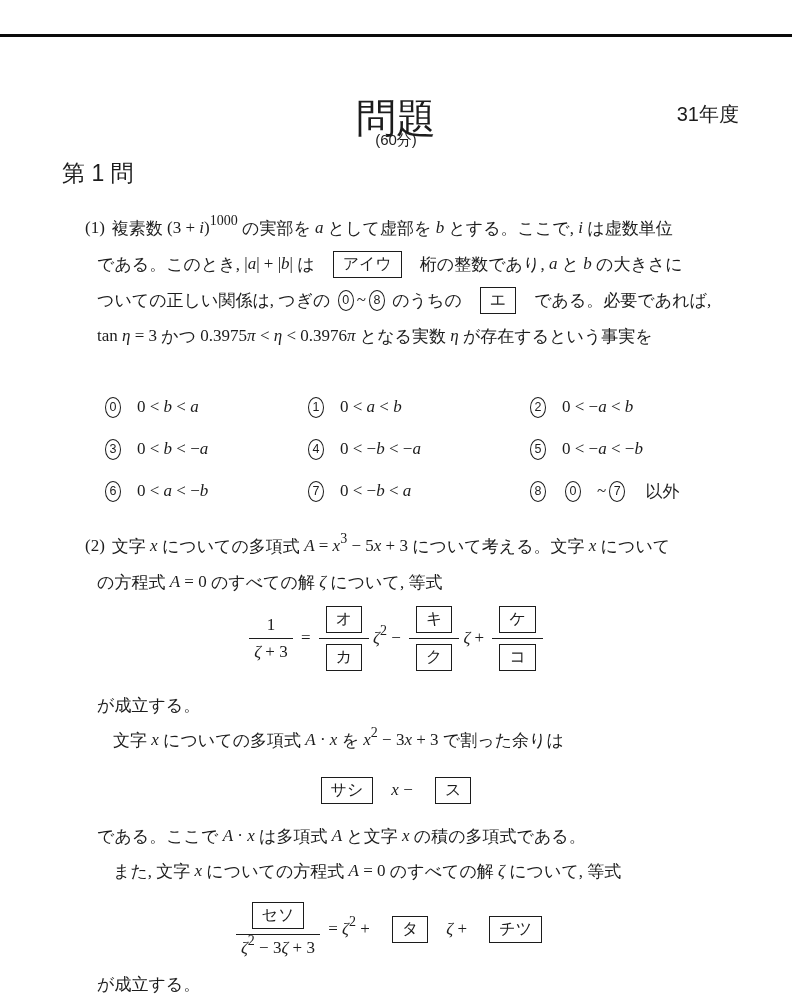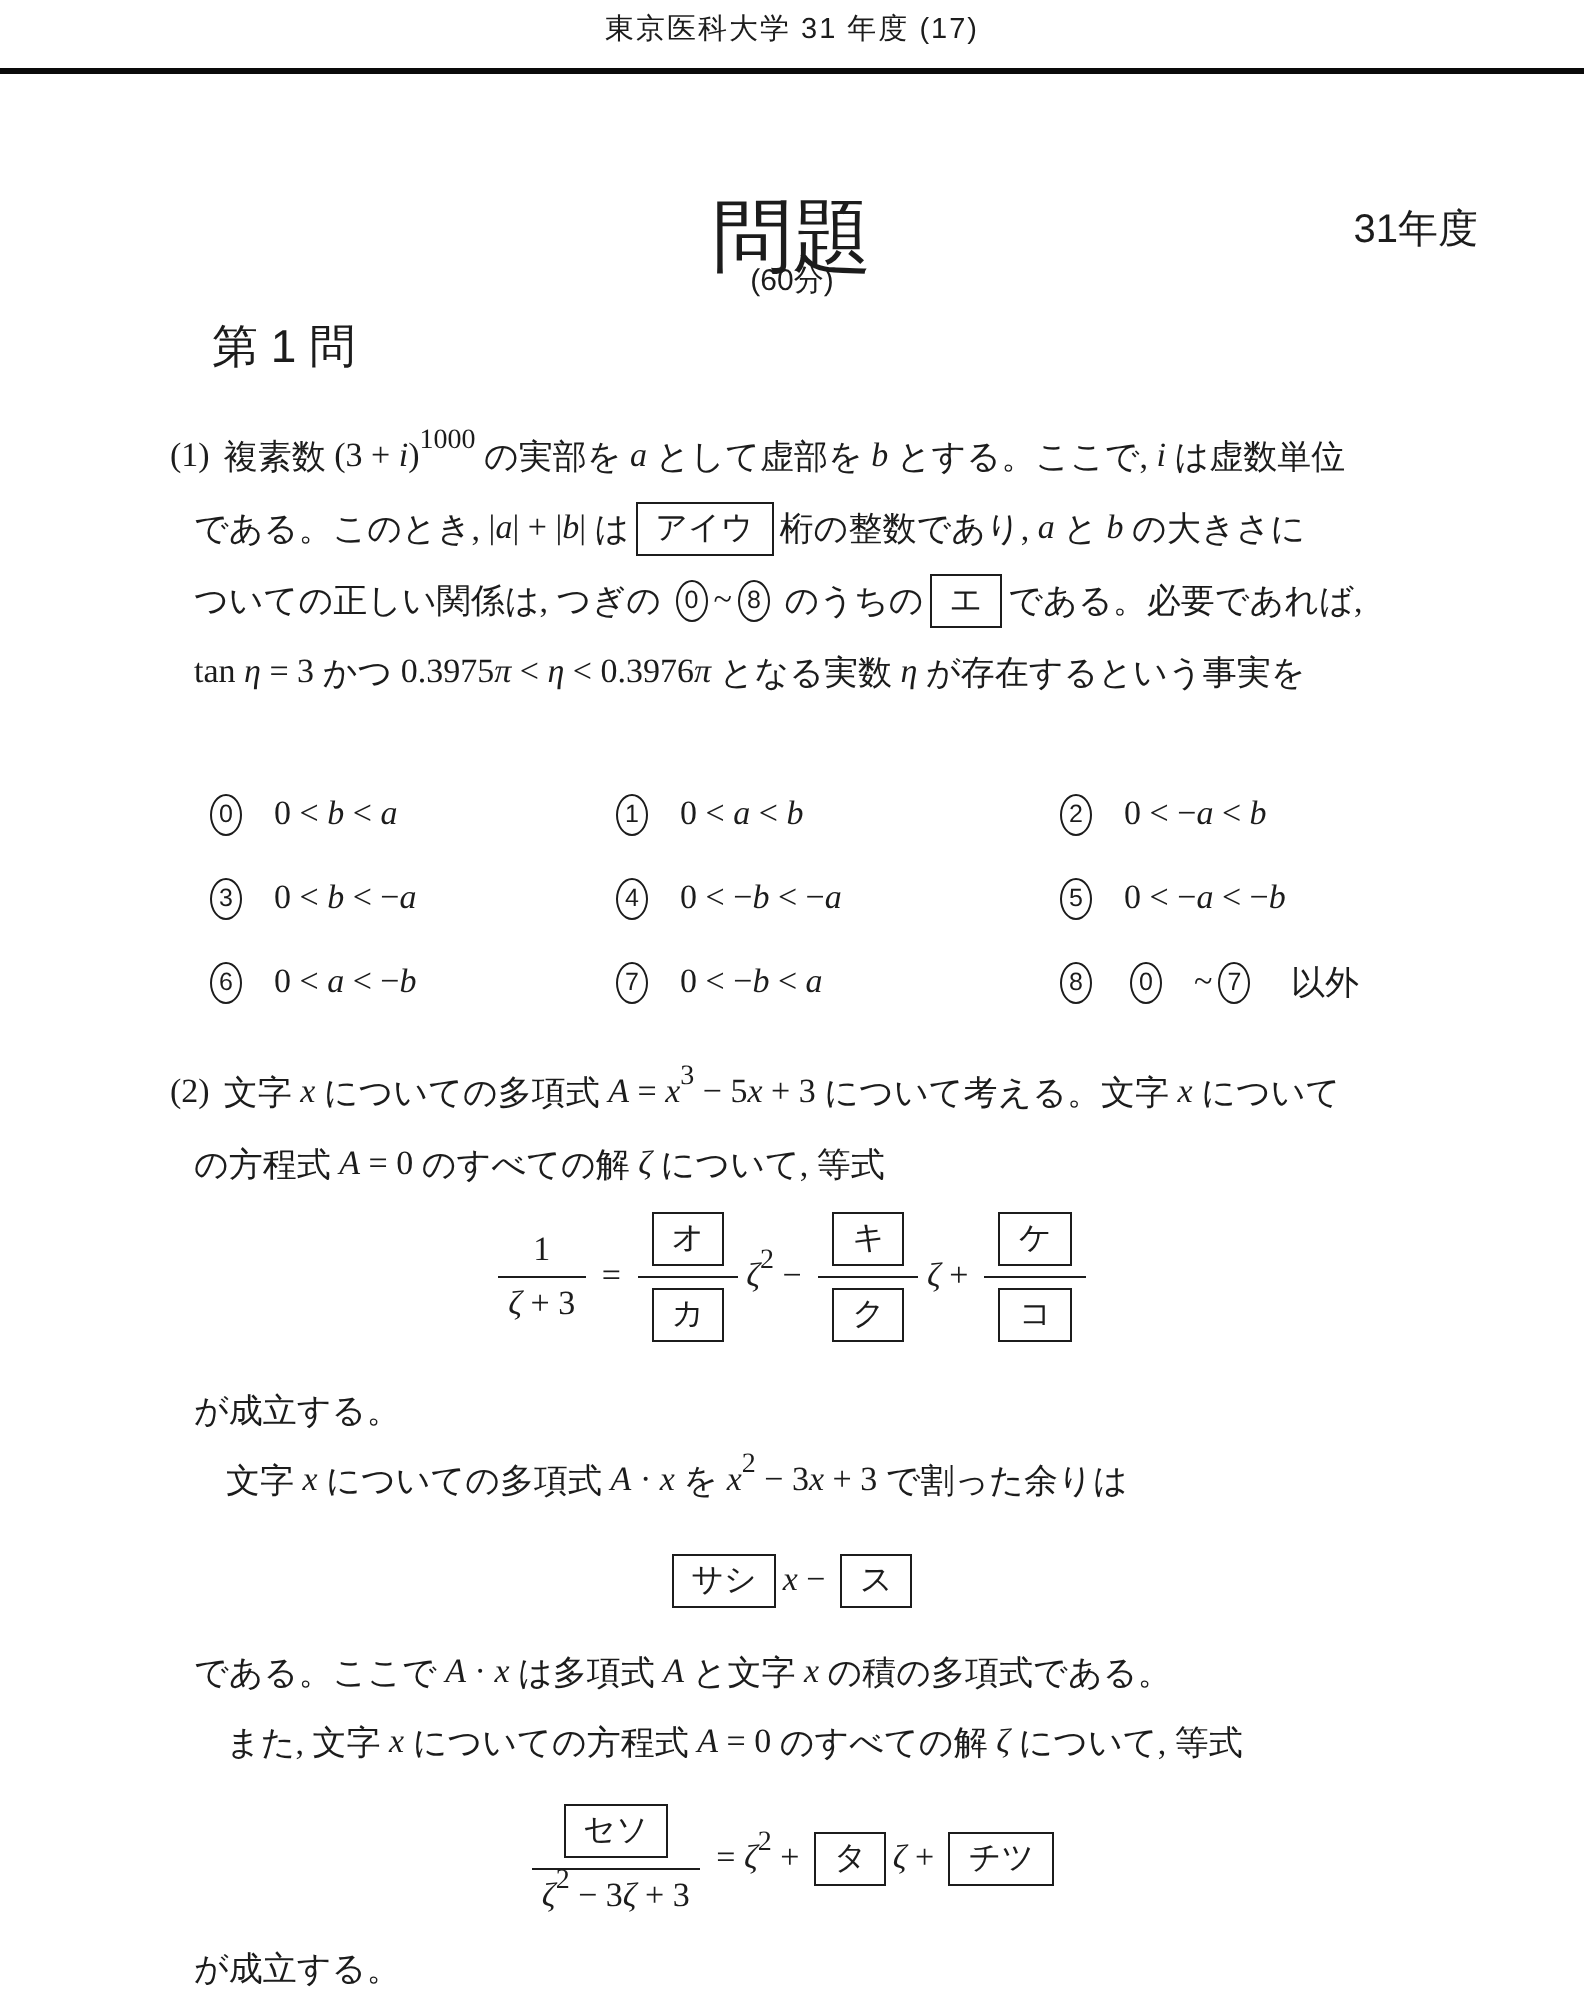--- a/index.html
+++ b/index.html
@@ -34,21 +34,21 @@
     position: absolute; top: 131px; left: 0; width: 100%;
     text-align: center; font-size: 15px;
     font-family: "Liberation Sans", sans-serif;
   }
   .year {
     position: absolute; top: 101px; right: 53px;
     font-size: 20px; font-family: "Liberation Sans", sans-serif;
   }
   .section {
     position: absolute; top: 158px; left: 62px;
-    font-size: 23px; font-family: "Liberation Sans", sans-serif; margin-left: 44px;
+    font-size: 23px; font-family: "Liberation Sans", sans-serif;
   }
   .q-block { position: absolute; left: 85px; width: 660px; }
   .q1 { top: 210px; }
   .q2 { top: 528px; }
   .tline {
     display: flex; align-items: center; height: 36px;
     font-size: 17px; white-space: pre;
   }
   .tline.cont { padding-left: 12px; }
   .qlabel { margin-right: 7px; white-space: pre; }
@@ -56,21 +56,21 @@
   .seg-t { font-family: "Liberation Serif", serif; white-space: pre; }
   .seg-r { font-family: "Liberation Serif", serif; white-space: pre; }
   .seg-i { font-family: "Liberation Serif", serif; font-style: italic; white-space: pre; }
   .seg-sup {
     font-size: 14px; position: relative; top: -7px; white-space: pre;
     font-family: "Liberation Serif", serif;
   }
   .ansbox {
     display: inline-flex; align-items: center; justify-content: center;
     border: 1.6px solid #1c1c1c; height: 27px; min-width: 24px;
-    padding: 0 9px; margin: 0 3px;
+    padding: 0 9px; margin: 0 18px;
     font-family: "Liberation Sans", sans-serif; font-size: 16px;
     white-space: pre; flex: none; box-sizing: border-box;
   }
   .circnum {
     display: inline-flex; align-items: center; justify-content: center;
     width: 16px; height: 21px; border: 1.4px solid #1c1c1c;
     border-radius: 50%; margin: 0 3px;
     font-family: "Liberation Sans", sans-serif; font-size: 12.5px;
     flex: none; box-sizing: border-box;
   }
@@ -104,21 +104,20 @@
   .pos-after1 { position: absolute; left: 97px; top: 687px; }
   .pos-poly   { position: absolute; left: 113px; top: 722px; }
   .pos-prod   { position: absolute; left: 97px; top: 818px; }
   .pos-also   { position: absolute; left: 113px; top: 853px; }
   .pos-after3 { position: absolute; left: 97px; top: 966px; }
 </style>
 </head>
 <body>
 
 <div class="page">
-  <div class="hdr">東京医科大学 31 年度 (17)</div>
   <div class="rule"></div>
   <div class="extitle">問題</div>
   <div class="duration">(60分)</div>
   <div class="year">31年度</div>
   <div class="section">第 1 問</div>
 
   <div class="q-block q1">
     <div class="tline">
       <span class="qlabel">(1)</span><span class="rich"><span class="seg-t">複素数 </span><span class="seg-r">(3 + </span><span class="seg-i">i</span><span class="seg-r">)</span><span class="seg-sup">1000</span><span class="seg-t"> の実部を </span><span class="seg-i">a</span><span class="seg-t"> として虚部を </span><span class="seg-i">b</span><span class="seg-t"> とする。ここで, </span><span class="seg-i">i</span><span class="seg-t"> は虚数単位</span></span>
     </div>

